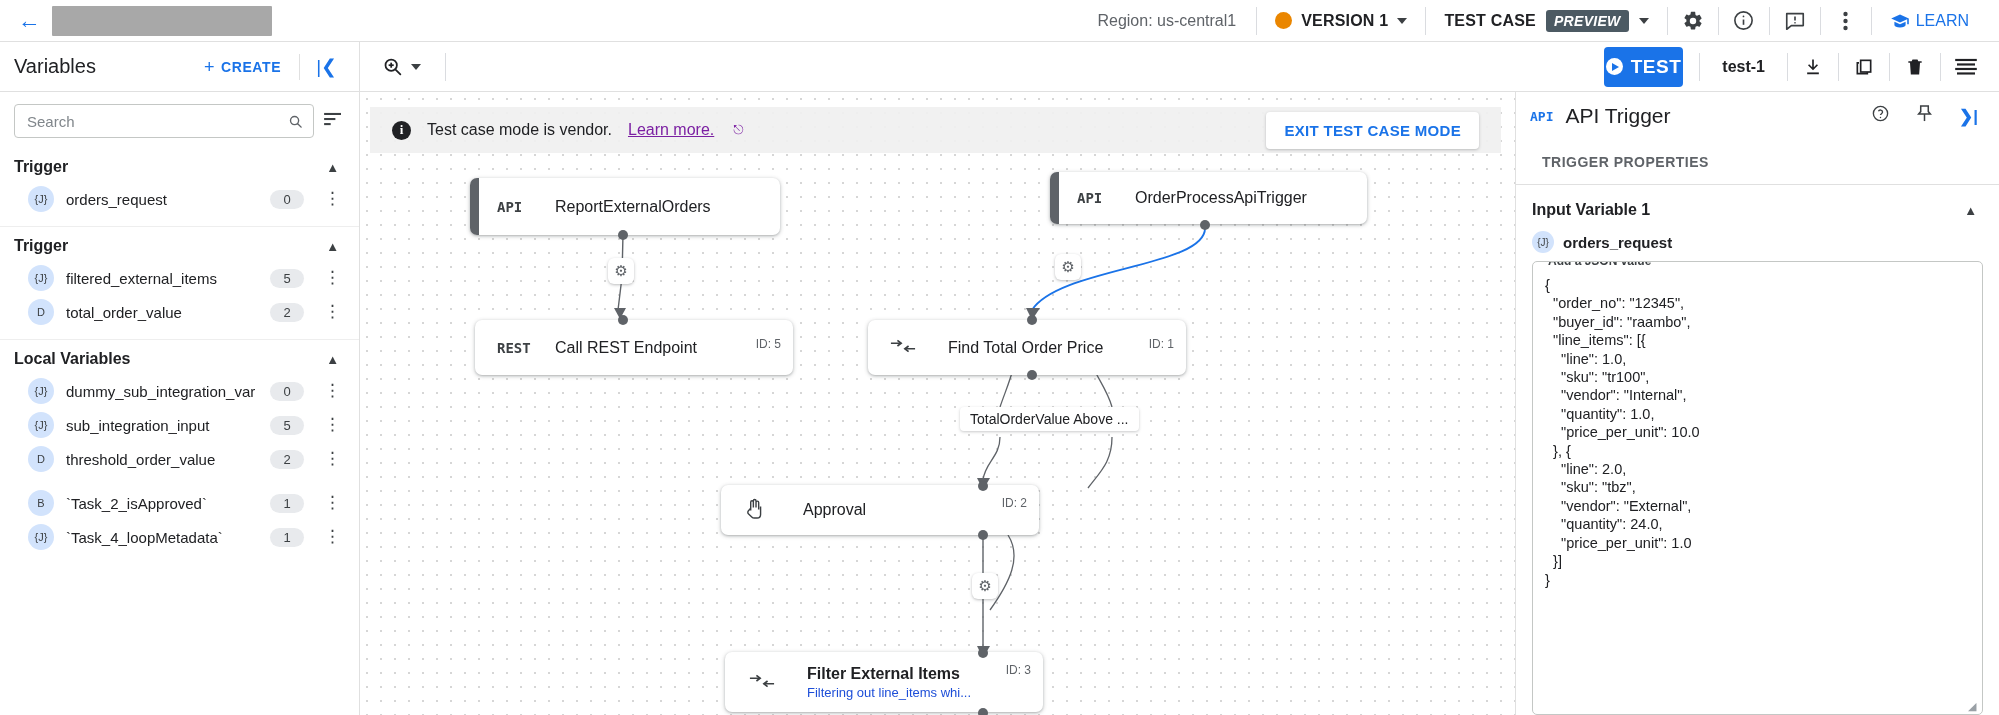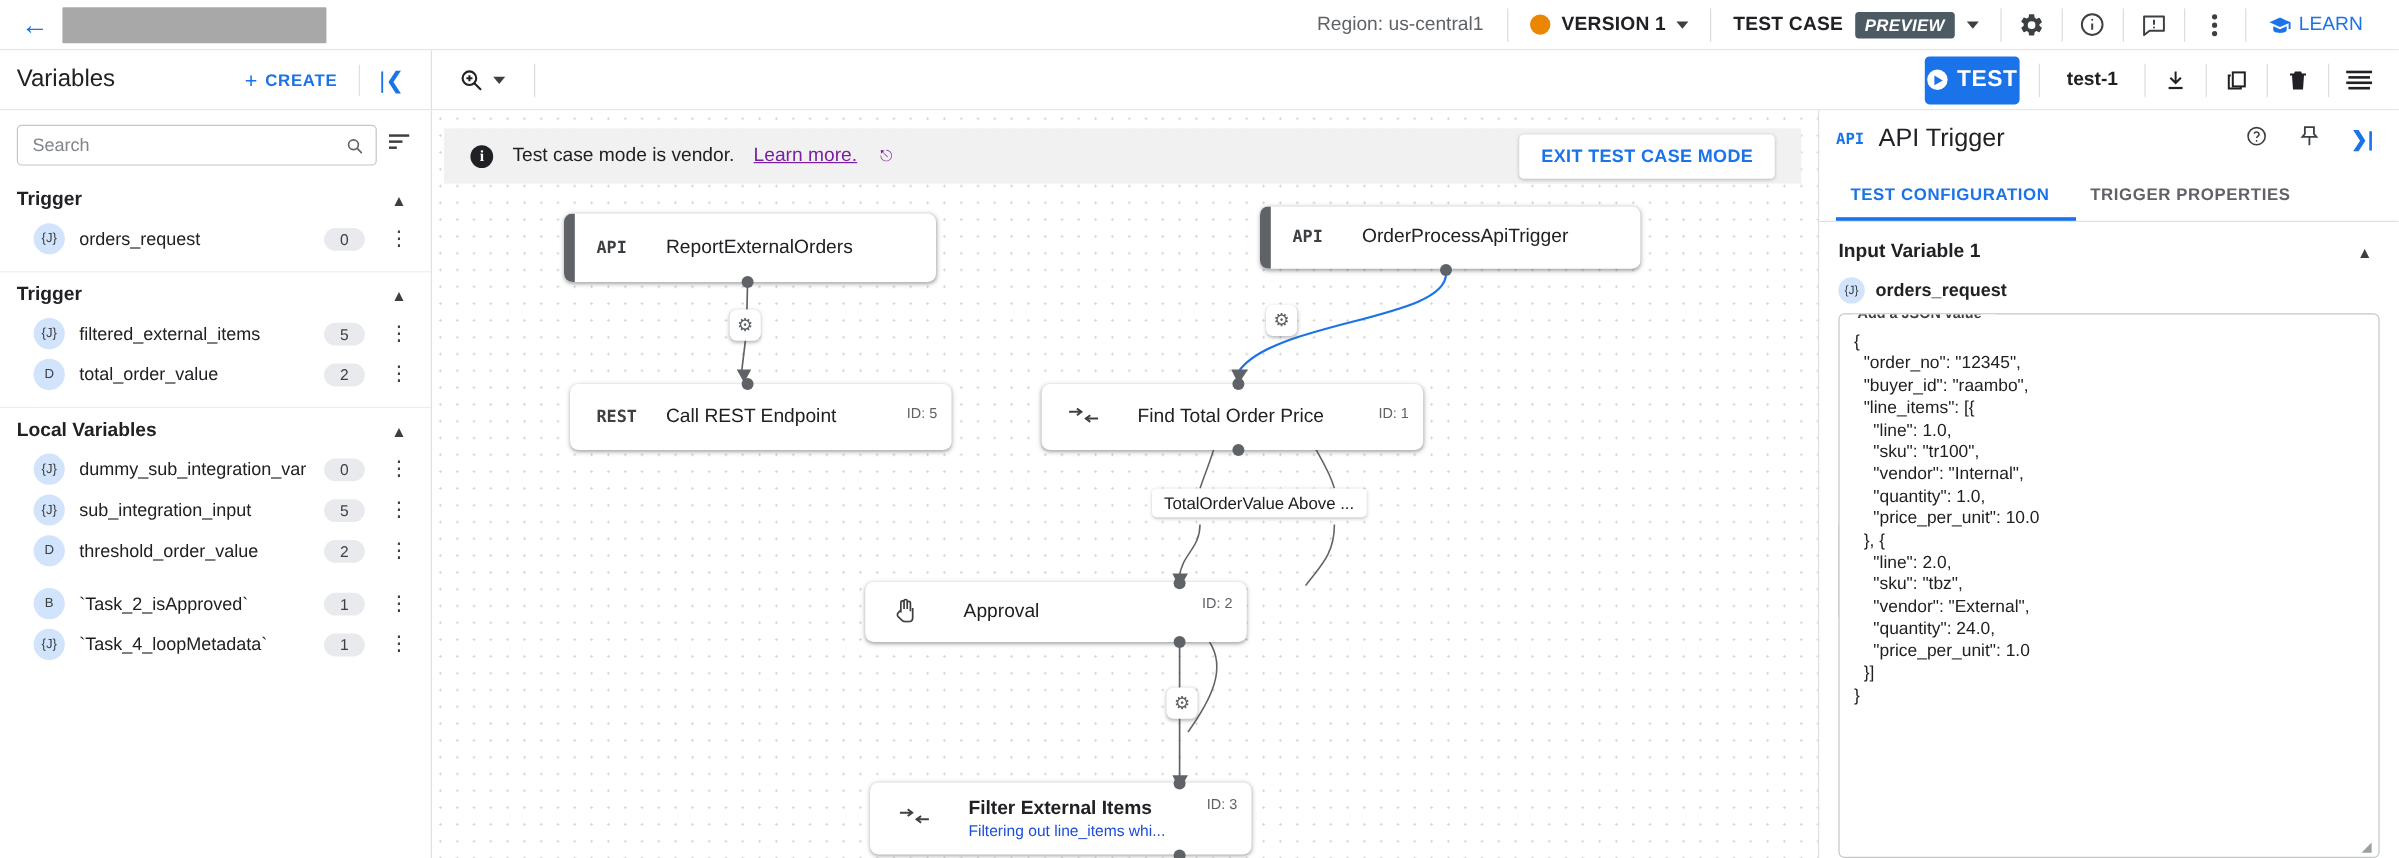--- a/index.html
+++ b/index.html
@@ -604,21 +604,20 @@
         <span class="rp-ico">
           <svg width="17" height="19" viewBox="0 0 18 20" fill="none" stroke="#3c4043" stroke-width="1.6">
               <path d="M5 2h8v6l2.2 2.6H2.8L5 8V2z"></path>
               <line x1="9" y1="10.6" x2="9" y2="18"></line>
             </svg>
         </span>
         <span class="rp-ico blue">❯|</span>
       </div>
 
       <div class="rp-tabs">
-        <div class="rp-tab active">TEST CONFIGURATION</div>
         <div class="rp-tab">TRIGGER PROPERTIES</div>
       </div>
 
       <div class="rp-section-head">
         <span class="rp-section-title">Input Variable 1</span>
         <span class="chev">▲</span>
       </div>
 
       <div class="rp-var">
         <span class="rp-var-badge">{J}</span>

